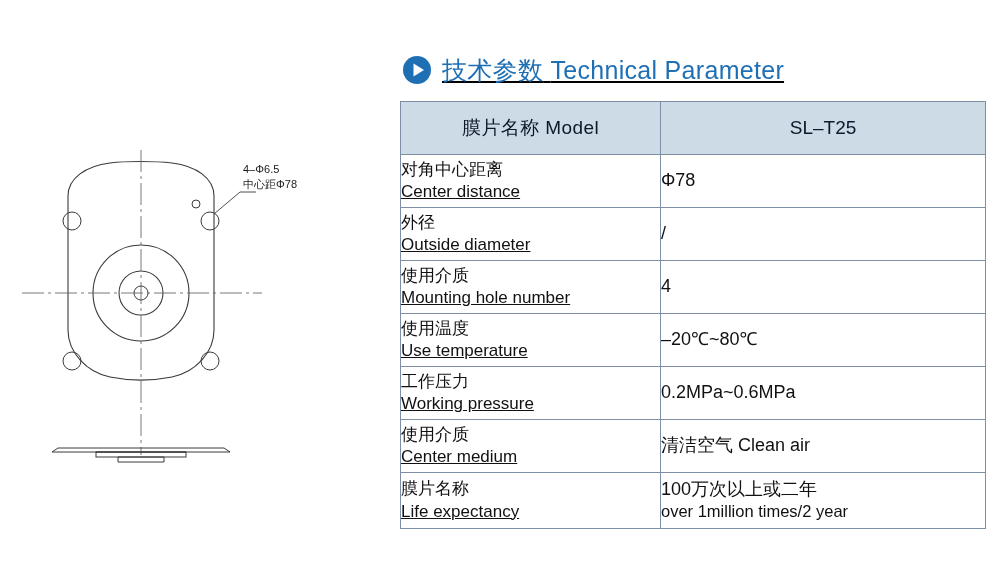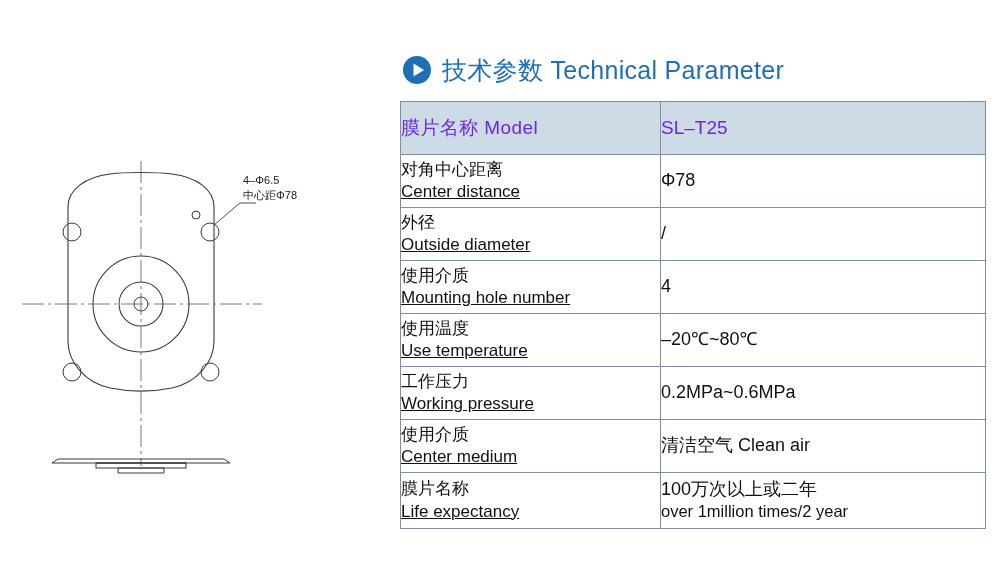--- a/index.html
+++ b/index.html
@@ -17,21 +17,21 @@
   .page {
     position: relative;
     width: 1000px;
     height: 574px;
   }
 
   
   .drawing-panel {
     position: absolute;
     left: 0;
-    top: 11px;
+    top: 0;
     width: 390px;
     height: 542px;
   }
   .drawing-svg {
     position: absolute;
     left: 0;
     top: 0;
   }
   .dim-label {
     position: absolute;
@@ -50,20 +50,21 @@
     left: 400px;
     top: 48px;
     width: 585px;
   }
   .heading {
     display: flex;
     align-items: center;
     gap: 10px;
     height: 44px;
     padding-left: 2px;
+    text-decoration: underline;
   }
   .play-icon {
     width: 30px;
     height: 30px;
     flex: 0 0 auto;
     display: block;
   }
   .heading-text {
     font-size: 25px;
     color: #1f6fb4;
@@ -82,22 +83,23 @@
     border: 1px solid #7c8fa5;
     padding: 0;
     vertical-align: middle;
   }
   col.c1 { width: 260px; }
   col.c2 { width: 325px; }
 
   .header-row td {
     background: #ccdbe6;
     height: 52px;
+    text-align: center;
     font-size: 19px;
-    color: #6d28d9;
+    color: #0f172a;
   }
   .header-row td.model-name {
     letter-spacing: 0.4px;
   }
   .cell-left {
     padding: 7px 10px 7px 12px;
     font-size: 17px;
     color: #111;
     line-height: 1.32;
   }

